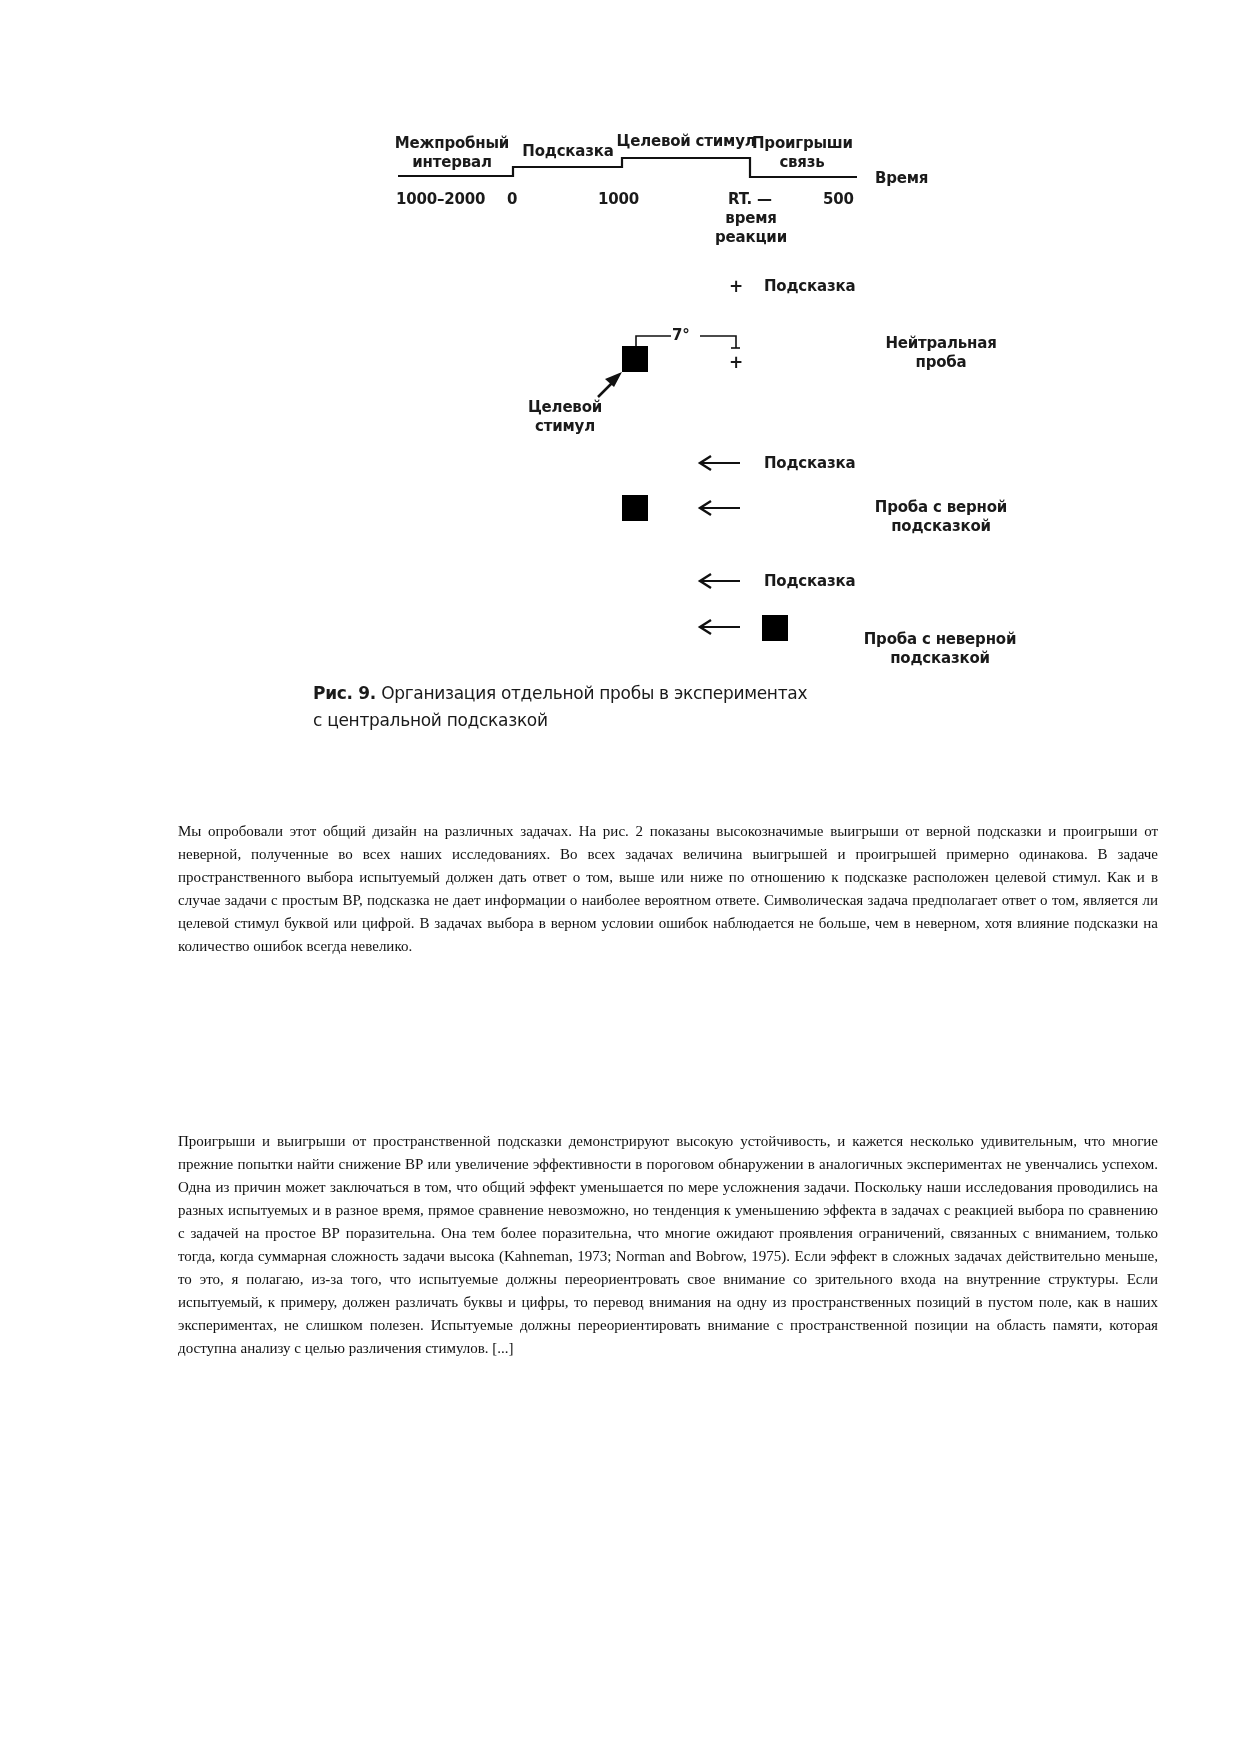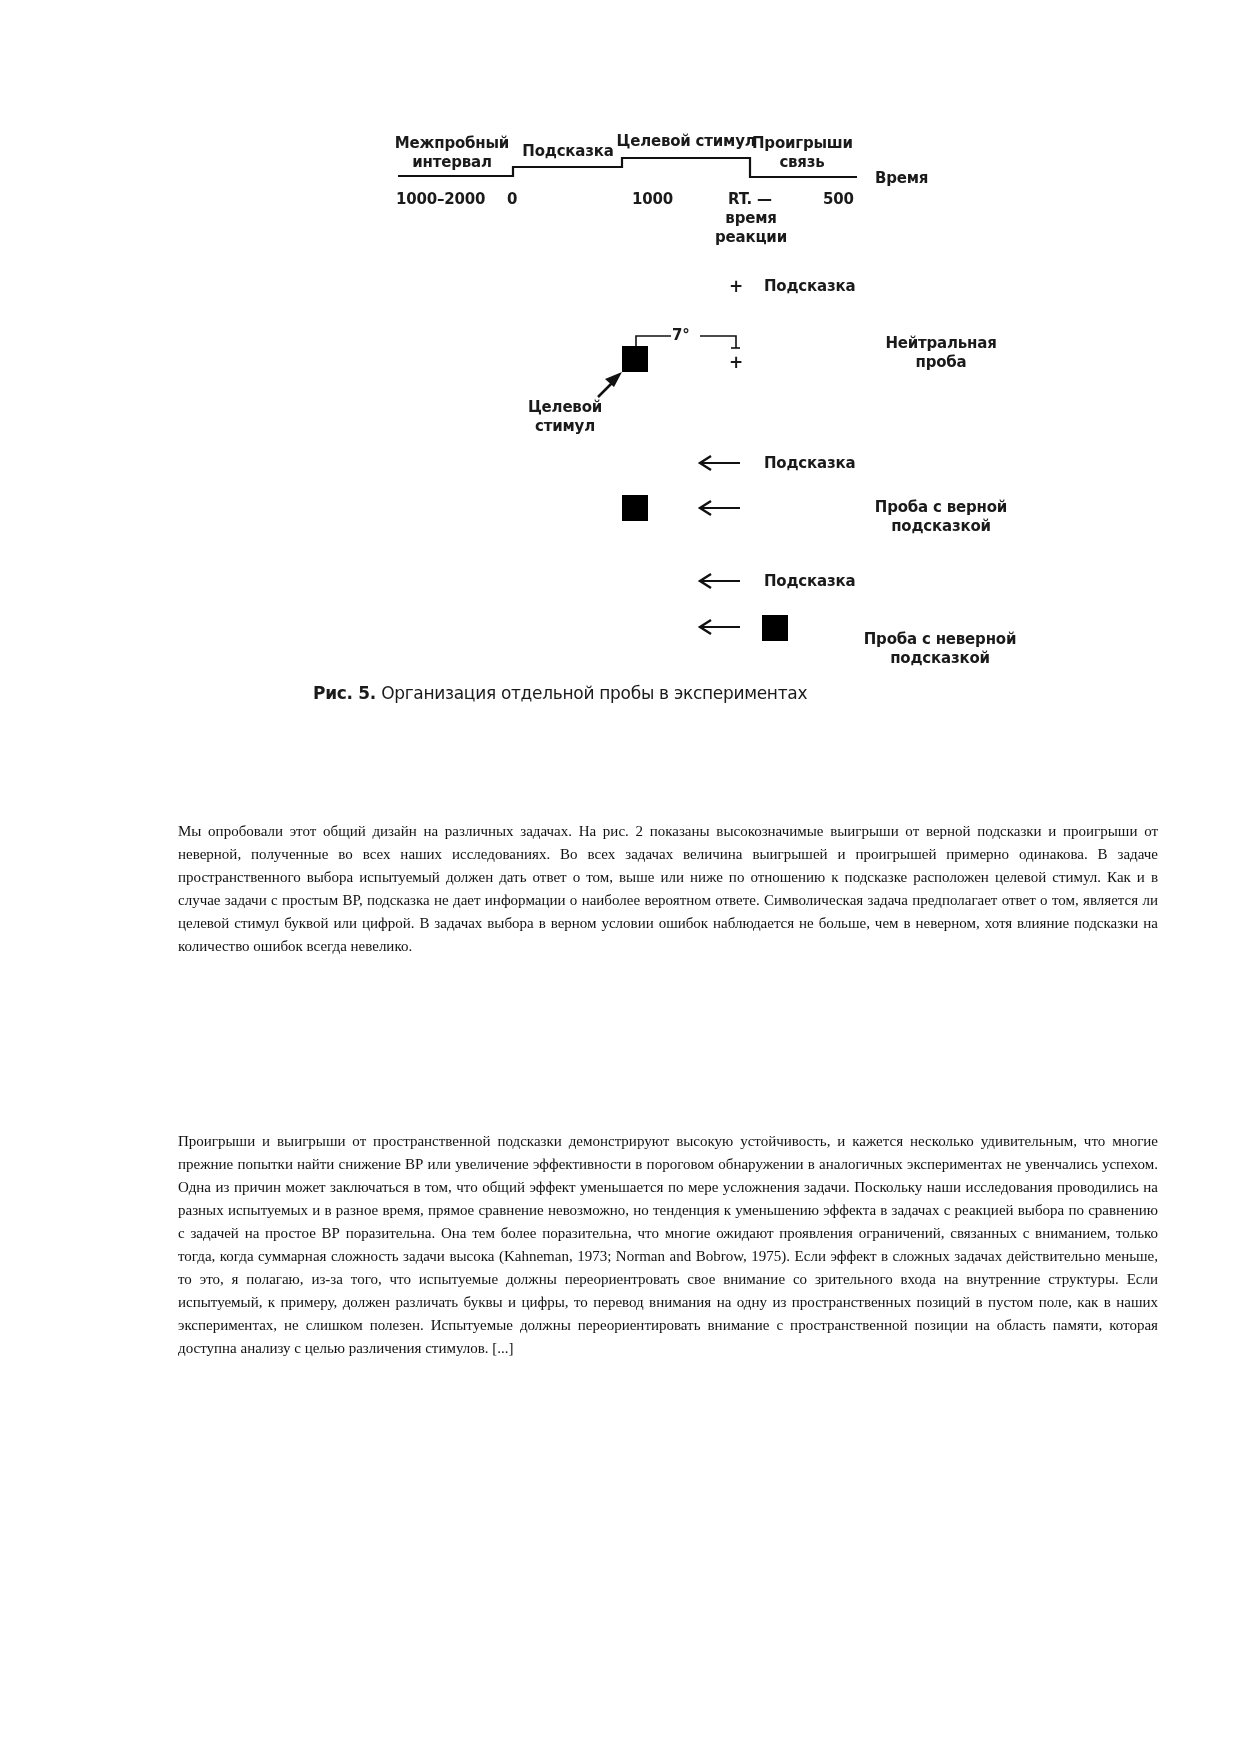--- a/index.html
+++ b/index.html
@@ -58,21 +58,21 @@
   <div class="lbl c" style="left:514px; top:142px; width:108px;">Подсказка</div>
   <div class="lbl c" style="left:616px; top:132px; width:140px;">Целевой стимул</div>
   <div class="lbl c" style="left:752px; top:134px; width:100px;">
     <div>Проигрыши</div>
     <div>связь</div>
   </div>
   <div class="lbl" style="left:875px; top:169px;">Время</div>
 
   <div class="lbl" style="left:396px; top:190px;">1000–2000</div>
   <div class="lbl" style="left:507px; top:190px;">0</div>
-  <div class="lbl" style="left:632px; top:190px;">1000</div>
+  <div class="lbl" style="left:598px; top:190px;">1000</div>
   <div class="lbl" style="left:728px; top:190px;">RT. —</div>
   <div class="lbl" style="left:823px; top:190px;">500</div>
   <div class="lbl c" style="left:706px; top:209px; width:90px;">
     <div>время</div>
     <div>реакции</div>
   </div>
 
   <div class="lbl" style="left:729px; top:277px; font-size:17px;">+</div>
   <div class="lbl" style="left:764px; top:277px;">Подсказка</div>
   <div class="lbl" style="left:672px; top:326px; font-size:15px;">7°</div>
@@ -92,18 +92,19 @@
     <div>подсказкой</div>
   </div>
 
   <div class="lbl" style="left:764px; top:572px;">Подсказка</div>
   <div class="lbl c" style="left:860px; top:610px; width:160px;margin-top:20px;">
     <div>Проба с неверной</div>
     <div>подсказкой</div>
   </div>
 
   <div class="caption">
-    <div><b>Рис. 5.</b> <span>Организация отдельной пробы в экспериментах</span></div>
+    <div><b>Рис. 9.</b> <span>Организация отдельной пробы в экспериментах</span></div>
+    <div>с центральной подсказкой</div>
   </div>
 </div>
 
 <p class="para" id="p1">Мы опробовали этот общий дизайн на различных задачах. На рис. 2 показаны высокозначимые выигрыши от верной подсказки и проигрыши от неверной, полученные во всех наших исследованиях. Во всех задачах величина выигрышей и проигрышей примерно одинакова. В задаче пространственного выбора испытуемый должен дать ответ о том, выше или ниже по отношению к подсказке расположен целевой стимул. Как и в случае задачи с простым ВР, подсказка не дает информации о наиболее вероятном ответе. Символическая задача предполагает ответ о том, является ли целевой стимул буквой или цифрой. В задачах выбора в верном условии ошибок наблюдается не больше, чем в неверном, хотя влияние подсказки на количество ошибок всегда невелико.</p>
 <p class="para" id="p2">Проигрыши и выигрыши от пространственной подсказки демонстрируют высокую устойчивость, и кажется несколько удивительным, что многие прежние попытки найти снижение ВР или увеличение эффективности в пороговом обнаружении в аналогичных экспериментах не увенчались успехом. Одна из причин может заключаться в том, что общий эффект уменьшается по мере усложнения задачи. Поскольку наши исследования проводились на разных испытуемых и в разное время, прямое сравнение невозможно, но тенденция к уменьшению эффекта в задачах с реакцией выбора по сравнению с задачей на простое ВР поразительна. Она тем более поразительна, что многие ожидают проявления ограничений, связанных с вниманием, только тогда, когда суммарная сложность задачи высока (Kahneman, 1973; Norman and Bobrow, 1975). Если эффект в сложных задачах действительно меньше, то это, я полагаю, из-за того, что испытуемые должны переориентровать свое внимание со зрительного входа на внутренние структуры. Если испытуемый, к примеру, должен различать буквы и цифры, то перевод внимания на одну из пространственных позиций в пустом поле, как в наших экспериментах, не слишком полезен. Испытуемые должны переориентировать внимание с пространственной позиции на область памяти, которая доступна анализу с целью различения стимулов. [...]</p>
 
 </body></html>

